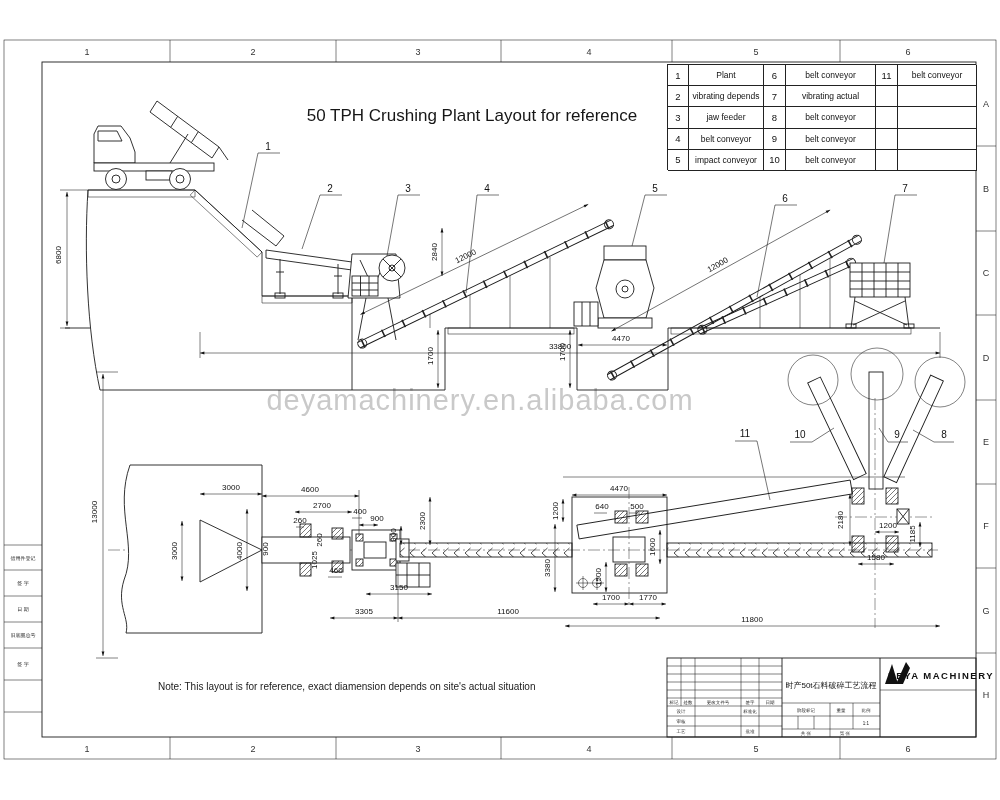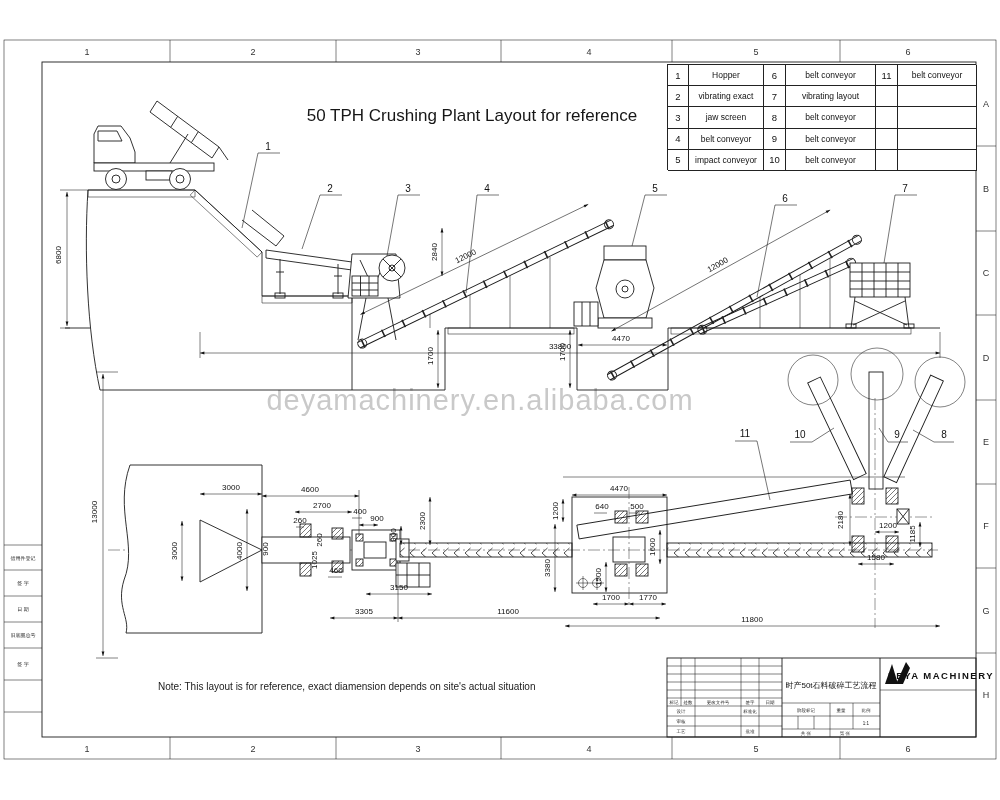--- a/index.html
+++ b/index.html
@@ -559,35 +559,35 @@
     <g>
       <path d="M885,684 L892,664 L898,684 Z" fill="#111"></path>
       <path d="M896,684 L906,662 L910,668 L903,684 Z" fill="#111"></path>
     </g>
     <text class="logo" x="941" y="679">DEYA MACHINERY</text>
   </g>
 </svg>
 
 <div class="parts-table">
   <div class="c n">1</div>
-  <div class="c">Hopper</div>
+  <div class="c">Plant</div>
   <div class="c n">6</div>
   <div class="c">belt conveyor</div>
   <div class="c n">11</div>
   <div class="c">belt conveyor</div>
 
   <div class="c n">2</div>
-  <div class="c">vibrating exact</div>
+  <div class="c">vibrating depends</div>
   <div class="c n">7</div>
-  <div class="c">vibrating layout</div>
+  <div class="c">vibrating actual</div>
   <div class="c n"></div>
   <div class="c"></div>
 
   <div class="c n">3</div>
-  <div class="c">jaw screen</div>
+  <div class="c">jaw feeder</div>
   <div class="c n">8</div>
   <div class="c">belt conveyor</div>
   <div class="c n"></div>
   <div class="c"></div>
 
   <div class="c n">4</div>
   <div class="c">belt conveyor</div>
   <div class="c n">9</div>
   <div class="c">belt conveyor</div>
   <div class="c n"></div>

